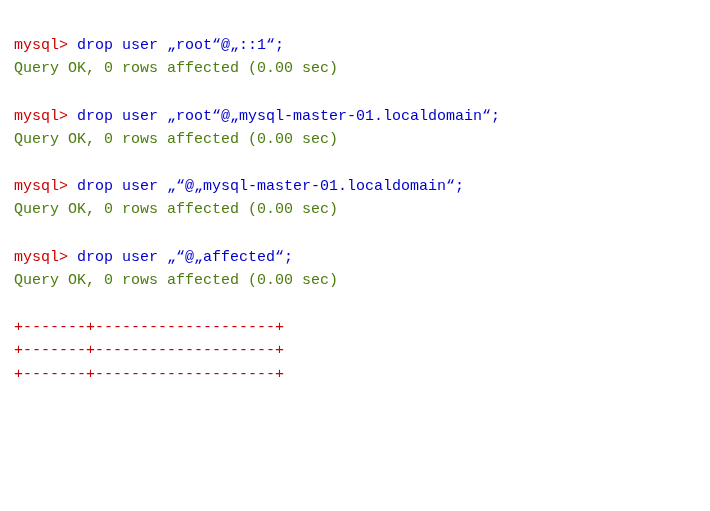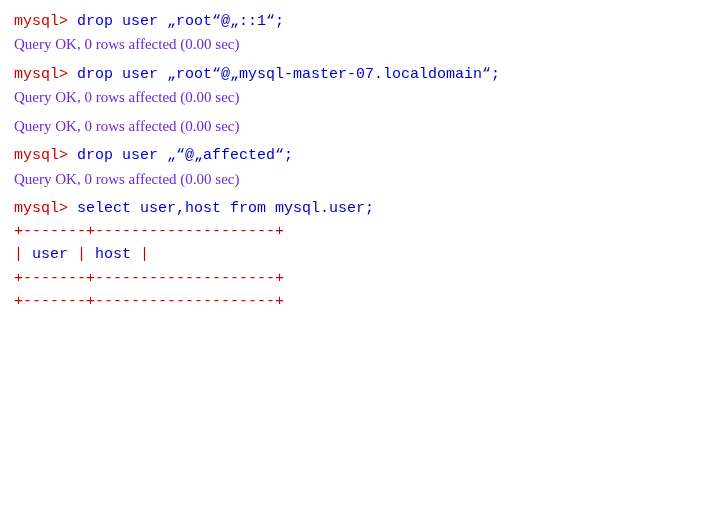--- a/index.html
+++ b/index.html
@@ -15,25 +15,25 @@
     .terminal {
       line-height: 1.55;
     }
     .prompt {
       color: #cc0000;
     }
     .command {
       color: #0000cc;
     }
     .output {
-      color: #6d28d9;
-      font-family: Liberation Serif, serif;
+      color: #4d7c0f;
     }
     .block {
       margin-bottom: 6px;
+      margin-top: 24px;
     }
     .table-data {
       color: #0000cc;
     }
     .table-border {
       color: #cc0000;
     }
   </style>
 </head>
 <body>
@@ -42,42 +42,39 @@
 
   <div class="block">
     <div>
       <span class="prompt">mysql&gt;</span><span class="command"> drop user „root“@„::1“;</span>
     </div>
     <div class="output">Query OK, 0 rows affected (0.00 sec)</div>
   </div>
 
   <div class="block">
     <div>
-      <span class="prompt">mysql&gt;</span><span class="command"> drop user „root“@„mysql-master-07.localdomain“;</span>
+      <span class="prompt">mysql&gt;</span><span class="command"> drop user „root“@„mysql-master-01.localdomain“;</span>
     </div>
     <div class="output">Query OK, 0 rows affected (0.00 sec)</div>
   </div>
 
   <div class="block">
+    <div>
+      <span class="prompt">mysql&gt;</span><span class="command"> drop user „“@„mysql-master-01.localdomain“;</span>
+    </div>
     <div class="output">Query OK, 0 rows affected (0.00 sec)</div>
   </div>
 
   <div class="block">
     <div>
       <span class="prompt">mysql&gt;</span><span class="command"> drop user „“@„affected“;</span>
     </div>
     <div class="output">Query OK, 0 rows affected (0.00 sec)</div>
   </div>
 
   <div class="block">
-    <div>
-      <span class="prompt">mysql&gt;</span><span class="command"> select user,host from mysql.user;</span>
-    </div>
 
     <div class="table-border">+-------+--------------------+</div>
-    <div>
-      <span class="table-border">| </span><span class="table-data">user</span><span class="table-border">  | </span><span class="table-data">host               </span><span class="table-border">|</span>
-    </div>
     <div class="table-border">+-------+--------------------+</div>
     <div class="table-border">+-------+--------------------+</div>
   </div>
 
 </div>
 
 </body></html>

